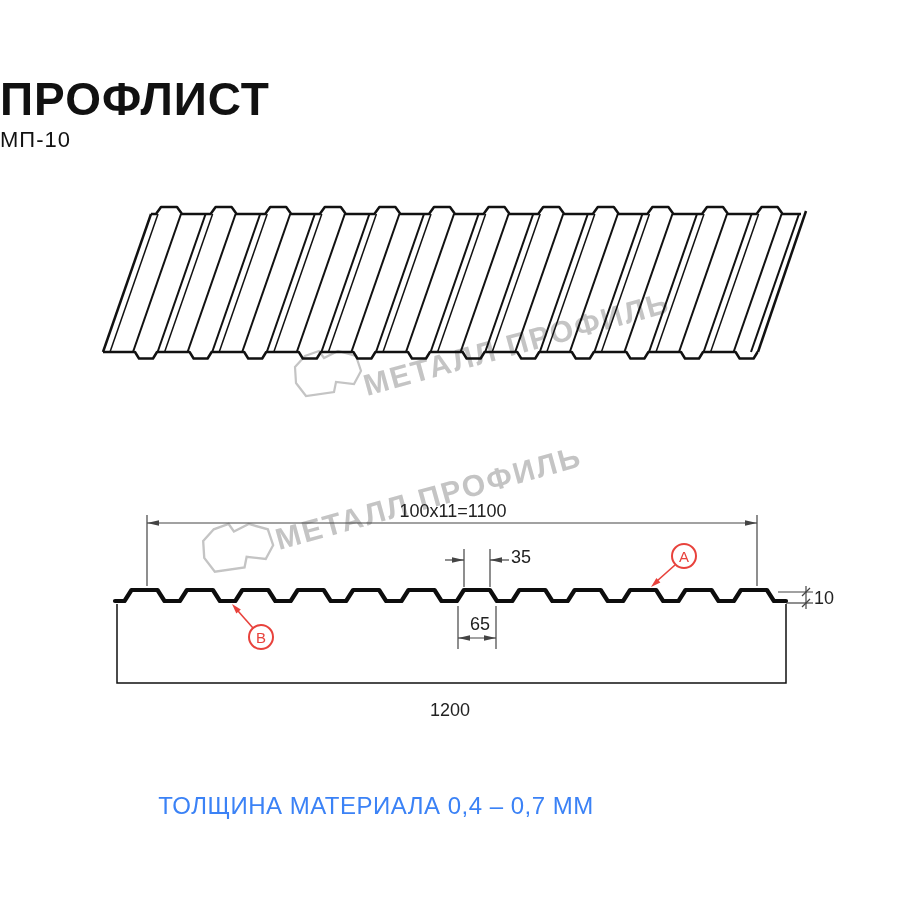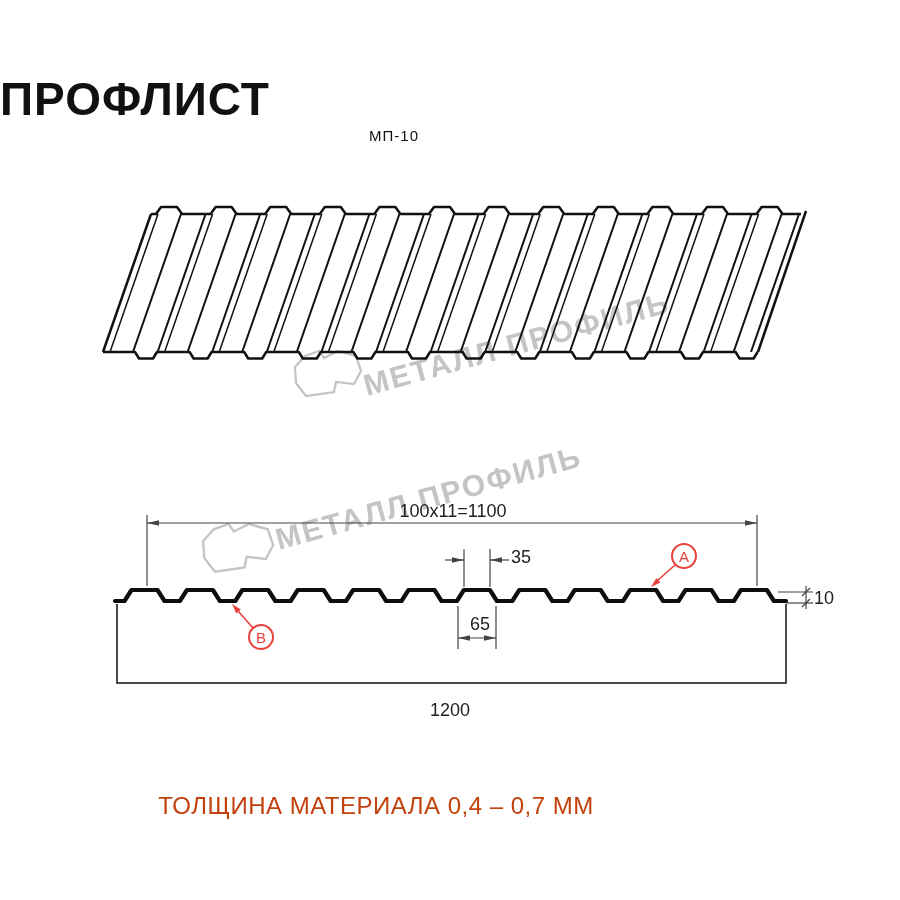--- a/index.html
+++ b/index.html
@@ -1,23 +1,23 @@
 <!DOCTYPE html>
 <html><head>
 <meta charset="utf-8">
 <style>
   html,body{margin:0;padding:0;background:#fff;}
   .canvas{position:relative;width:900px;height:900px;background:#fff;overflow:hidden;
           font-family:"Liberation Sans",sans-serif;}
   .title{position:absolute;top:72px;left:0;width:900px;text-align:left;
          font-size:46px;font-weight:bold;letter-spacing:1px;color:#111;}
-  .subtitle{position:absolute;top:127px;left:0;width:788px;text-align:center;
-         font-size:15px;font-weight:normal;letter-spacing:1px;color:#111;}
+  .subtitle{position:absolute;top:127px;left:0;width:788px;text-align:left;
+         font-size:22px;font-weight:normal;letter-spacing:1px;color:#111;}
   .footer{position:absolute;top:792px;left:0;width:752px;text-align:center;
-         font-size:24px;color:#c2410c;letter-spacing:.5px;}
+         font-size:24px;color:#3b82f6;letter-spacing:.5px;}
   svg.draw{position:absolute;left:0;top:0;}
   .l15{stroke:#111;stroke-width:1.5;fill:none;}
   .l20{stroke:#111;stroke-width:2;fill:none;}
   .l25{stroke:#111;stroke-width:2.5;fill:none;stroke-linejoin:round;}
   .prof{stroke:#0d0d0d;stroke-width:4.2;fill:none;stroke-linejoin:round;stroke-linecap:round;}
   .thin{stroke:#444;stroke-width:1.2;fill:none;}
   .box{stroke:#111;stroke-width:1.5;fill:none;}
   .dimtxt{font-family:"Liberation Sans",sans-serif;font-size:18px;fill:#222;}
   .wmtxt{font-family:"Liberation Sans",sans-serif;font-size:30px;font-weight:bold;
          letter-spacing:2px;}

